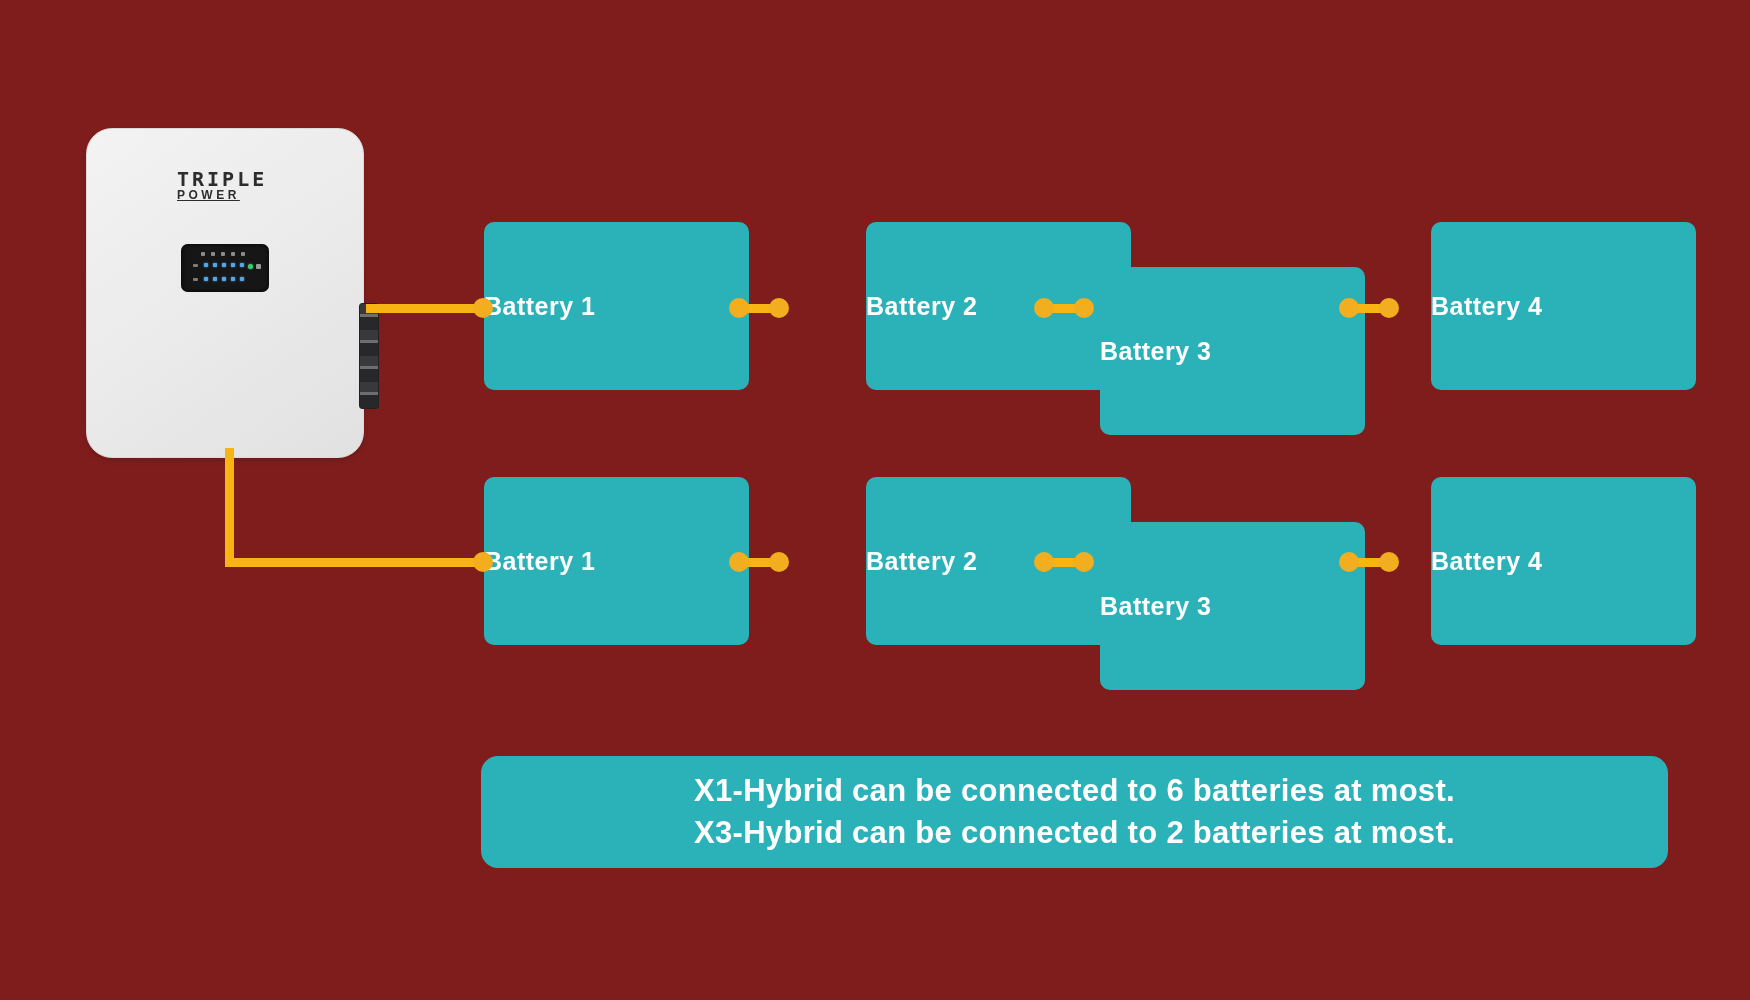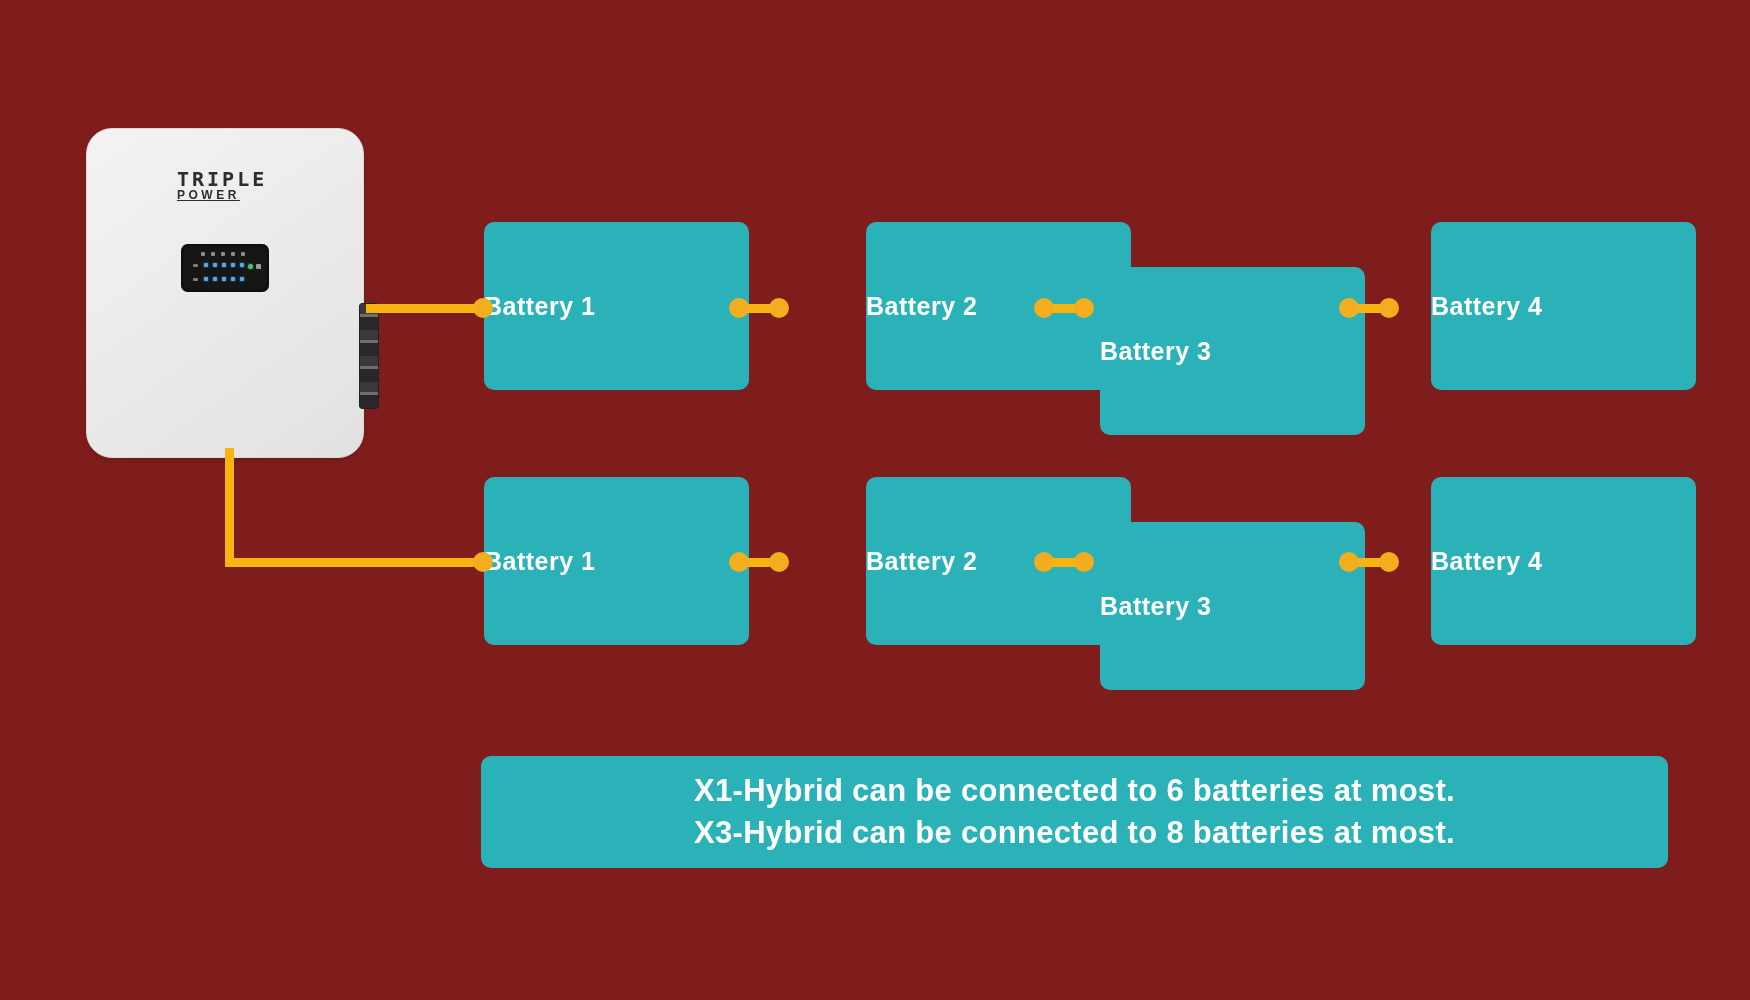--- a/index.html
+++ b/index.html
@@ -56,21 +56,21 @@
   .dot{position:absolute;width:20px;height:20px;border-radius:50%;background:#F2AE1E;z-index:5;}
   .link{position:absolute;width:60px;height:20px;z-index:5;}
   .link .bar{position:absolute;left:10px;right:10px;top:5.5px;height:9px;background:#F7B412;}
   .link .d{position:absolute;width:20px;height:20px;border-radius:50%;background:#F2AE1E;top:0;}
   .link .dl{left:0;} .link .dr{right:0;}
   .lr0{top:298px;} .lr1{top:552px;}
   .g0{left:729px;} .g1{left:1034px;} .g2{left:1339px;}
   
   .banner{
     position:absolute;left:481px;top:756px;width:1187px;height:112px;
-    background:#2BB2B9;border-radius:10px;color:#FFFFFF;
+    background:#2BB2B9;border-radius:17px;color:#FFFFFF;
     display:flex;flex-direction:column;align-items:center;justify-content:center;
     font-size:31px;font-weight:bold;line-height:42px;text-align:center;letter-spacing:0.3px;
     z-index:2;
   }
 </style>
 </head>
 <body>
 
 <div class="stage">
 
@@ -172,16 +172,16 @@
       <div class="d dr"></div>
     </div>
   <div class="link lr1 g2">
       <div class="bar"></div>
       <div class="d dl"></div>
       <div class="d dr"></div>
     </div>
 
   <div class="banner">
     <span>X1-Hybrid can be connected to 6 batteries at most.</span>
-    <span>X3-Hybrid can be connected to 8 batteries at most.</span>
+    <span>X3-Hybrid can be connected to 2 batteries at most.</span>
   </div>
 
 </div>
 
 </body></html>

